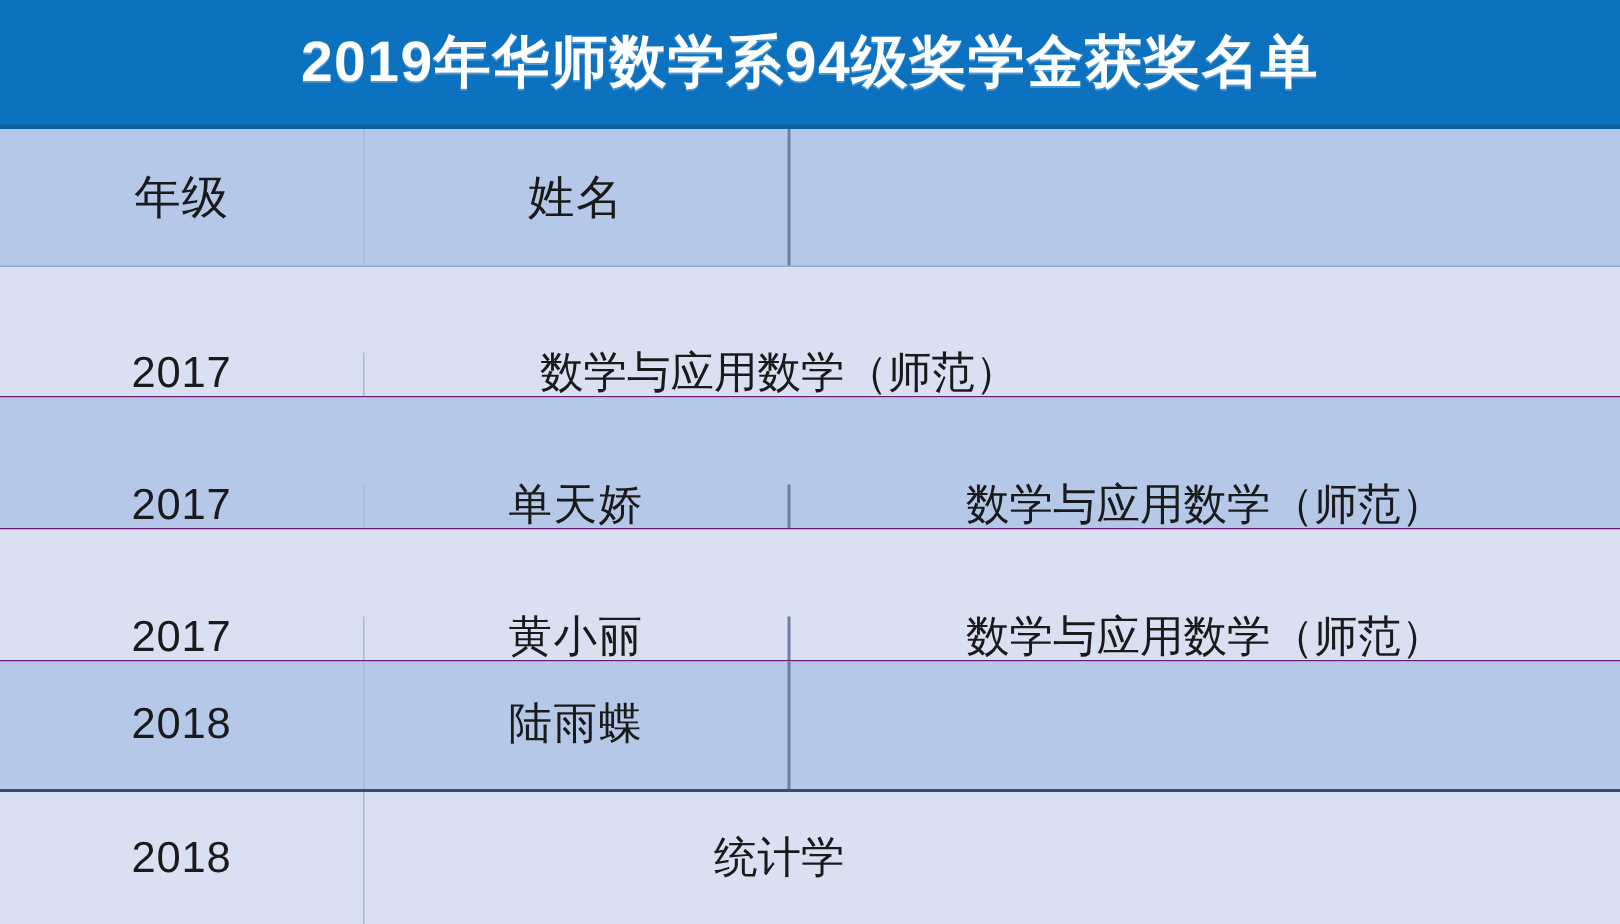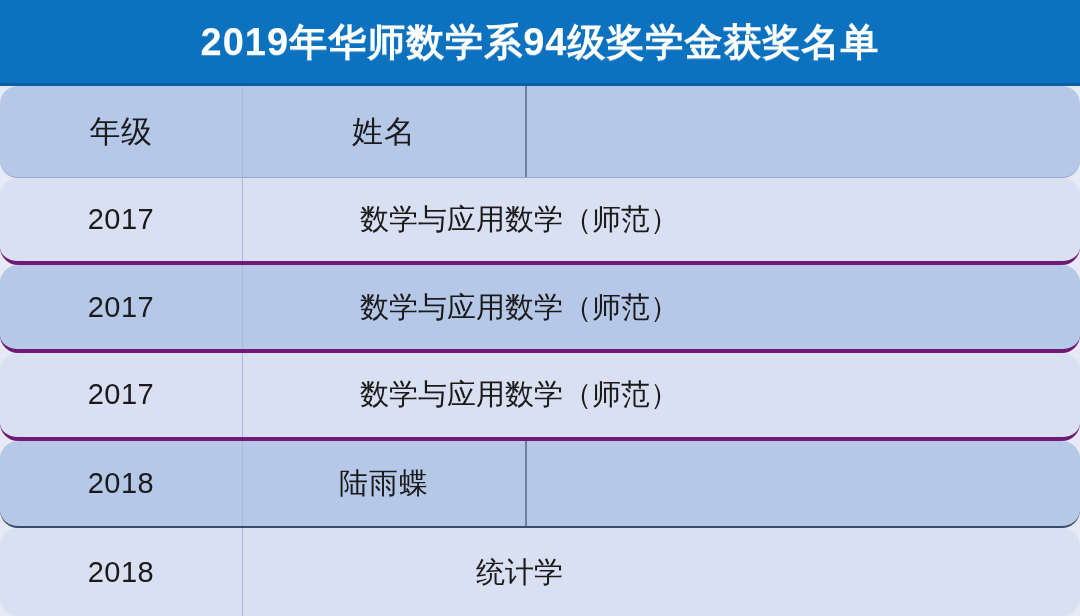--- a/index.html
+++ b/index.html
@@ -56,36 +56,36 @@
     height: 530px;
     display: flex;
     flex-direction: column;
   }
 
   .row {
     display: flex;
     width: 1080px;
     box-sizing: border-box;
     align-items: stretch;
-    border-radius: 18px;
   }
 
   .row.header-row {
     height: 92px;
     background: #b6c8e8;
     border-bottom: 1px solid #97a9cd;
   }
   .row.r-light {
     background: #d9e0f2;
   }
   .row.r-dark {
     background: #b6c8e8;
   }
   .row.sep-soft {
-    border-bottom: 4px solid #701a75;
+    border-bottom: 1px solid #701a75;
+    align-items: flex-end;
   }
   .row.sep-strong {
     border-bottom: 2px solid #3c4a6b;
   }
   .row.data-row {
     height: 88px;
   }
 
   .cell {
     display: flex;
@@ -148,28 +148,34 @@
       </div>
       <div class="cell c-major">
         <span class="txt">数学与应用数学（师范）</span>
       </div>
     </div>
 
     <div class="row data-row r-dark sep-soft">
       <div class="cell c-grade">
         <span class="txt">2017</span>
       </div>
+      <div class="cell c-name">
+        <span class="txt">单天娇</span>
+      </div>
       <div class="cell c-major">
         <span class="txt">数学与应用数学（师范）</span>
       </div>
     </div>
 
     <div class="row data-row r-light sep-soft">
       <div class="cell c-grade">
         <span class="txt">2017</span>
+      </div>
+      <div class="cell c-name">
+        <span class="txt">黄小丽</span>
       </div>
       <div class="cell c-major">
         <span class="txt">数学与应用数学（师范）</span>
       </div>
     </div>
 
     <div class="row data-row r-dark sep-strong">
       <div class="cell c-grade">
         <span class="txt">2018</span>
       </div>

